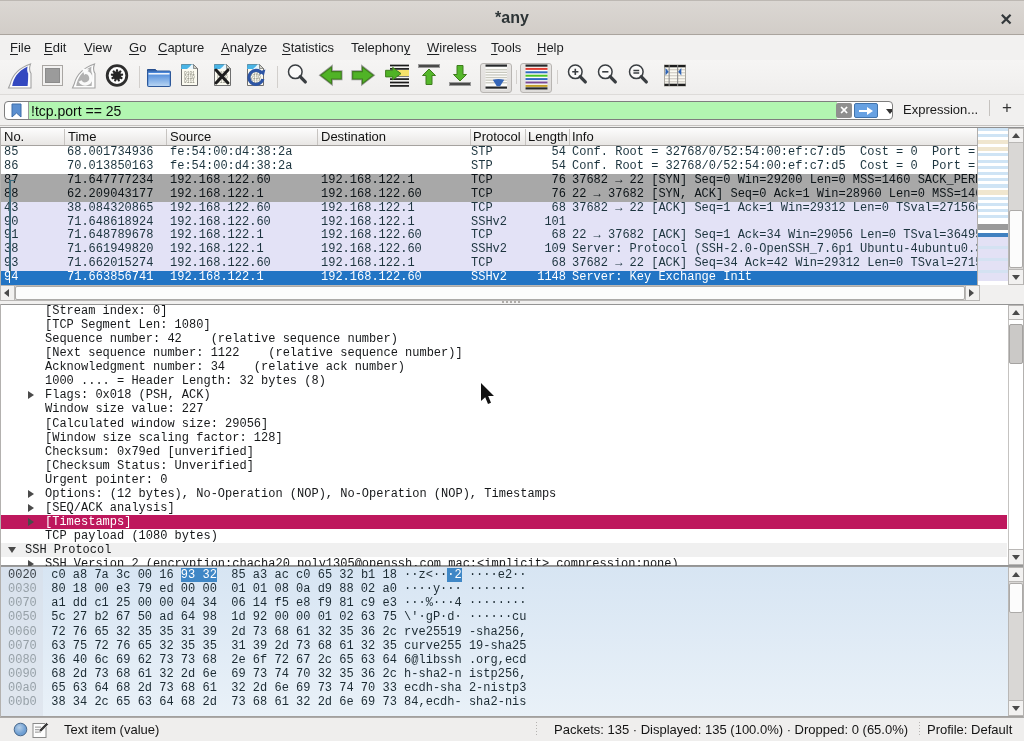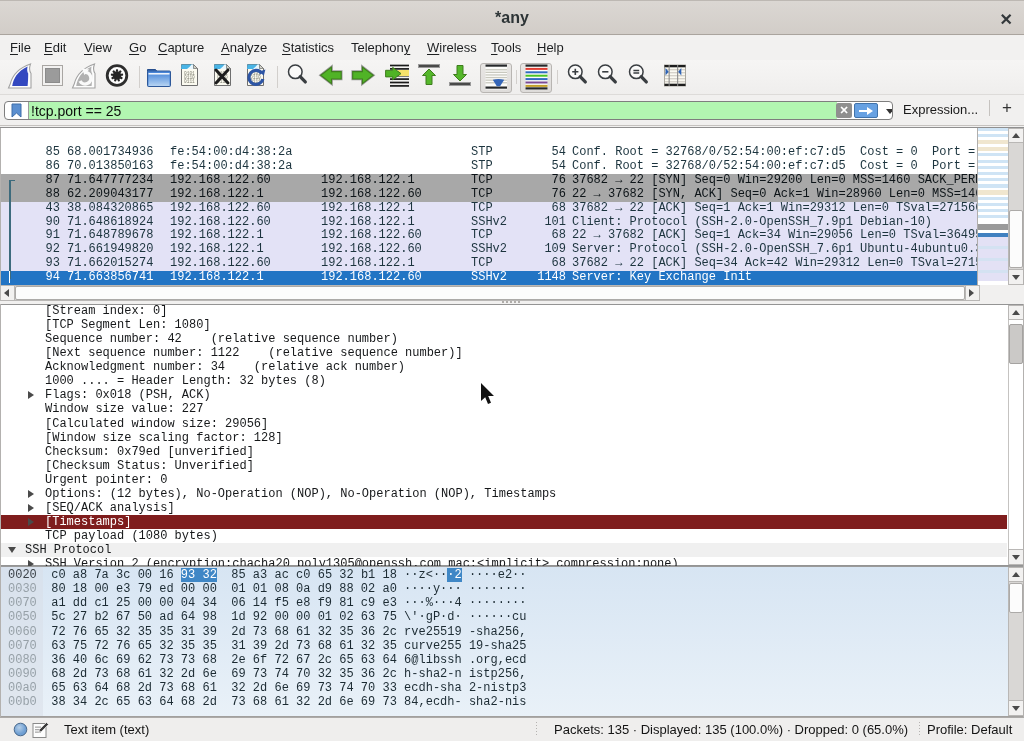--- a/index.html
+++ b/index.html
@@ -23,37 +23,37 @@
 #ftext{position:absolute;left:26px;top:1px;font-size:14px;line-height:17px;color:#0c0c0c}
 #fexpr{position:absolute;left:903px;top:7px;font-size:13px;color:#1a1a1a}
 #fplus{position:absolute;left:1002px;top:3px;font-size:17px;color:#333}
 
 #plist{left:0;top:127px;width:1024px;height:158px;background:#fff;border-top:1px solid #8f8f8f}
 #phead{position:absolute;left:0;top:0;width:977px;height:18px;background:linear-gradient(#fdfdfd,#e8e6e4);border-bottom:1px solid #a5a29f;font-size:13px;color:#121212}
 #phead span{position:absolute;top:1px}
 #phead i{position:absolute;top:1px;width:1px;height:16px;background:#c7c4c1;font-style:normal}
 .prow{position:absolute;left:0;width:977px;height:13.9px;font:12px "Liberation Mono",monospace;line-height:13.9px;color:#1c343e;white-space:pre;overflow:hidden}
 .prow span{position:absolute;top:0}
-.c-num{left:4px;width:56px;text-align:right}
+.c-num{left:4px;width:56px;text-align:left}
 .c-time{left:67px}.c-src{left:170px}.c-dst{left:321px}.c-pro{left:471px}
 .c-len{left:510px;width:56px;text-align:right}.c-info{left:572px}
 .rg{color:#0d1418}
 .rl{}
 .rs{color:#fff}
 
 #mmap{position:absolute;left:977px;top:0;width:31px;height:157px;background:#fff;border-left:1px solid #b0aeac}
 
 .sb{position:absolute;background:#d9d7d5;border:1px solid #b9b7b5}
 .sbthumb{position:absolute;background:#fcfcfc;border:1px solid #acaaa8;border-radius:2px}
 .sbbtn{position:absolute;background:#f2f1f0;border:1px solid #b9b7b5}
 .arr{position:absolute;width:0;height:0}
 
 #dpane{left:0;top:304px;width:1024px;height:262px;background:#fff;border:1px solid #949494;border-left:none;border-right:none}
 .dline{position:absolute;left:1px;width:1006px;height:14.05px;line-height:14.05px;font:12px "Liberation Mono",monospace;color:#16181a;white-space:pre}
-.dsel{background:#7f1d1d;color:#fff}
+.dsel{background:#be185d;color:#fff}
 .tri{position:absolute;width:0;height:0;border-left:6px solid #4a4a4a;border-top:4px solid transparent;border-bottom:4px solid transparent}
 .trid{position:absolute;width:0;height:0;border-top:6px solid #4a4a4a;border-left:4px solid transparent;border-right:4px solid transparent}
 
 #hpane{left:0;top:566px;width:1024px;height:151px;background:linear-gradient(#d7e5f3,#e9f1f8);border-top:1px solid #9a9a9a;border-bottom:1px solid #a2a09e}
 .hline{position:absolute;left:8px;height:14.15px;line-height:14.15px;font:12px "Liberation Mono",monospace;color:#1c2b33;white-space:pre}
 .hoff{color:#97a1a8}
 .hoffd{color:#3c4349}
 .hsel{background:#3f87c6;color:#fff}
 
 #status{left:0;top:717px;width:1024px;height:24px;background:#efeeed;font-size:13px;color:#141414;border-top:1px solid #acaaa8}
@@ -265,32 +265,47 @@
       <svg width="16" height="10" style="position:absolute;left:853px;top:4px">
           <path d="M1 4 h8 v-3 l6 4 l-6 4 v-3 h-8 z" fill="#fff"></path>
         </svg>
       <div class="arr" style="left:881px;top:7px;border-left:4px solid transparent;border-right:4px solid transparent;border-top:5px solid #333"></div>
     </div>
     <div id="fexpr">Expression...</div>
     <div style="position:absolute;left:989px;top:5px;width:1px;height:16px;background:#c5c2bf"></div>
     <div id="fplus">+</div>
   </div>
   <div id="plist" class="abs">
+    <div id="phead">
+      <span style="left:4px">No.</span>
+        <i style="left:64px"></i>
+      <span style="left:68px">Time</span>
+        <i style="left:166px"></i>
+      <span style="left:170px">Source</span>
+        <i style="left:317px"></i>
+      <span style="left:321px">Destination</span>
+        <i style="left:470px"></i>
+      <span style="left:473px">Protocol</span>
+        <i style="left:525px"></i>
+      <span style="left:528px">Length</span>
+        <i style="left:569px"></i>
+      <span style="left:572px">Info</span>
+    </div>
     <div id="prows">
         <div style="position:absolute;left:0;top:45.8px;width:977px;height:27.8px;background:#a8a8a8"></div>
         <div style="position:absolute;left:0;top:73.6px;width:977px;height:69.5px;background:#e3e2f6"></div>
         <div style="position:absolute;left:0;top:143.1px;width:977px;height:14px;background:#2274c4"></div>
         <div class="prow " style="top:18.0px"><span class="c-num">85</span><span class="c-time">68.001734936</span><span class="c-src">fe:54:00:d4:38:2a</span><span class="c-dst"></span><span class="c-pro">STP</span><span class="c-len">54</span><span class="c-info">Conf. Root = 32768/0/52:54:00:ef:c7:d5  Cost = 0  Port = 0x8001</span></div>
         <div class="prow " style="top:31.9px"><span class="c-num">86</span><span class="c-time">70.013850163</span><span class="c-src">fe:54:00:d4:38:2a</span><span class="c-dst"></span><span class="c-pro">STP</span><span class="c-len">54</span><span class="c-info">Conf. Root = 32768/0/52:54:00:ef:c7:d5  Cost = 0  Port = 0x8001</span></div>
         <div class="prow rg" style="top:45.8px"><span class="c-num">87</span><span class="c-time">71.647777234</span><span class="c-src">192.168.122.60</span><span class="c-dst">192.168.122.1</span><span class="c-pro">TCP</span><span class="c-len">76</span><span class="c-info">37682 → 22 [SYN] Seq=0 Win=29200 Len=0 MSS=1460 SACK_PERM</span></div>
         <div class="prow rg" style="top:59.7px"><span class="c-num">88</span><span class="c-time">62.209043177</span><span class="c-src">192.168.122.1</span><span class="c-dst">192.168.122.60</span><span class="c-pro">TCP</span><span class="c-len">76</span><span class="c-info">22 → 37682 [SYN, ACK] Seq=0 Ack=1 Win=28960 Len=0 MSS=1460</span></div>
         <div class="prow rl" style="top:73.6px"><span class="c-num">43</span><span class="c-time">38.084320865</span><span class="c-src">192.168.122.60</span><span class="c-dst">192.168.122.1</span><span class="c-pro">TCP</span><span class="c-len">68</span><span class="c-info">37682 → 22 [ACK] Seq=1 Ack=1 Win=29312 Len=0 TSval=2715660</span></div>
-        <div class="prow rl" style="top:87.5px"><span class="c-num">90</span><span class="c-time">71.648618924</span><span class="c-src">192.168.122.60</span><span class="c-dst">192.168.122.1</span><span class="c-pro">SSHv2</span><span class="c-len">101</span><span class="c-info">Client: Protocol (SSH-2.0-OpenSSH_7.9p1 Debian-10)</span></div>
+        <div class="prow rl" style="top:87.5px"><span class="c-num">90</span><span class="c-time">71.648618924</span><span class="c-src">192.168.122.60</span><span class="c-dst">192.168.122.1</span><span class="c-pro">SSHv2</span><span class="c-len">101</span></div>
         <div class="prow rl" style="top:101.4px"><span class="c-num">91</span><span class="c-time">71.648789678</span><span class="c-src">192.168.122.1</span><span class="c-dst">192.168.122.60</span><span class="c-pro">TCP</span><span class="c-len">68</span><span class="c-info">22 → 37682 [ACK] Seq=1 Ack=34 Win=29056 Len=0 TSval=36495</span></div>
-        <div class="prow rl" style="top:115.3px"><span class="c-num">92</span><span class="c-time">71.661949820</span><span class="c-src">192.168.122.1</span><span class="c-dst">192.168.122.60</span><span class="c-pro">SSHv2</span><span class="c-len">109</span><span class="c-info">Server: Protocol (SSH-2.0-OpenSSH_7.6p1 Ubuntu-4ubuntu0.3</span></div>
+        <div class="prow rl" style="top:115.3px"><span class="c-num">38</span><span class="c-time">71.661949820</span><span class="c-src">192.168.122.1</span><span class="c-dst">192.168.122.60</span><span class="c-pro">SSHv2</span><span class="c-len">109</span><span class="c-info">Server: Protocol (SSH-2.0-OpenSSH_7.6p1 Ubuntu-4ubuntu0.3</span></div>
         <div class="prow rl" style="top:129.2px"><span class="c-num">93</span><span class="c-time">71.662015274</span><span class="c-src">192.168.122.60</span><span class="c-dst">192.168.122.1</span><span class="c-pro">TCP</span><span class="c-len">68</span><span class="c-info">37682 → 22 [ACK] Seq=34 Ack=42 Win=29312 Len=0 TSval=2715</span></div>
         <div class="prow rs" style="top:143.1px"><span class="c-num">94</span><span class="c-time">71.663856741</span><span class="c-src">192.168.122.1</span><span class="c-dst">192.168.122.60</span><span class="c-pro">SSHv2</span><span class="c-len">1148</span><span class="c-info">Server: Key Exchange Init</span></div>
         <div style="position:absolute;left:9px;top:51.8px;width:1.5px;height:99.3px;background:#3d6b7d"></div>
         <div style="position:absolute;left:9px;top:51.8px;width:6px;height:1px;background:#3d6b7d"></div>
         <div style="position:absolute;left:9px;top:143.1px;width:1px;height:12px;background:#fff"></div>
       </div>
     <div id="mmap">
         <div style="position:absolute;left:0;top:0px;width:30px;height:3px;background:#cfe4f5"></div>
         <div style="position:absolute;left:0;top:6px;width:30px;height:3px;background:#cfe4f5"></div>
         <div style="position:absolute;left:0;top:12px;width:30px;height:4px;background:#f0e6cf"></div>
@@ -368,21 +383,21 @@
         </defs>
         <circle cx="7.5" cy="7.5" r="6.3" fill="url(#cg)" stroke="#48688c"></circle>
       </svg>
     <svg width="18" height="18" style="position:absolute;left:32px;top:3px">
         <rect x="1" y="2.5" width="13" height="14" fill="#fdfdfd" stroke="#8a8a8a"></rect>
         <rect x="3" y="5.5" width="6" height="1.3" fill="#aaa"></rect>
         <rect x="3" y="8" width="5" height="1.3" fill="#aaa"></rect>
         <rect x="3" y="10.5" width="6" height="1.3" fill="#aaa"></rect>
         <path d="M14.5,1.5 l2,2 -7,7 -2.6,0.6 0.6,-2.6 z" fill="#3c3c3c" stroke="#f2f1f0" stroke-width=".7"></path>
       </svg>
-    <span style="position:absolute;left:64px;top:4px">Text item (text)</span>
+    <span style="position:absolute;left:64px;top:4px">Text item (value)</span>
     <div class="sdot" style="left:536px"></div>
     <span style="position:absolute;left:554px;top:4px">Packets: 135 · Displayed: 135 (100.0%) · Dropped: 0 (65.0%)</span>
     <div class="sdot" style="left:919px"></div>
     <span style="position:absolute;left:927px;top:4px">Profile: Default</span>
   </div>
 
   <div class="sb abs" style="left:1008px;top:128px;width:16px;height:157px"></div>
   <div class="sbbtn abs" style="left:1008px;top:128px;width:16px;height:15px"></div>
   <div class="arr abs" style="left:1012px;top:133px;border-left:4px solid transparent;border-right:4px solid transparent;border-bottom:5px solid #4a4a4a"></div>
   <div class="sbthumb abs" style="left:1009px;top:210px;width:14px;height:58px"></div>

